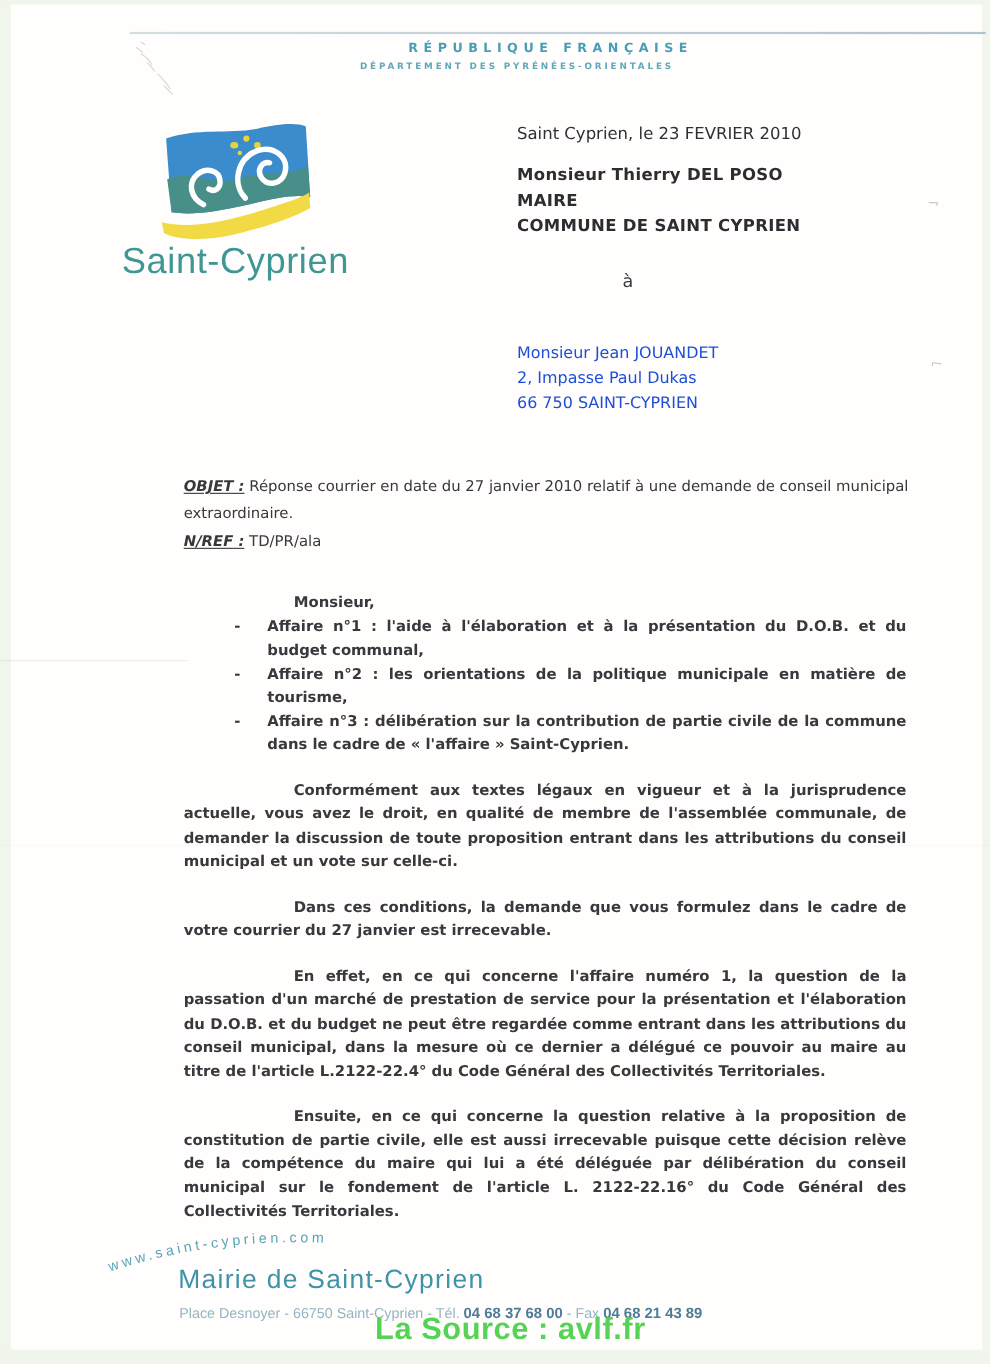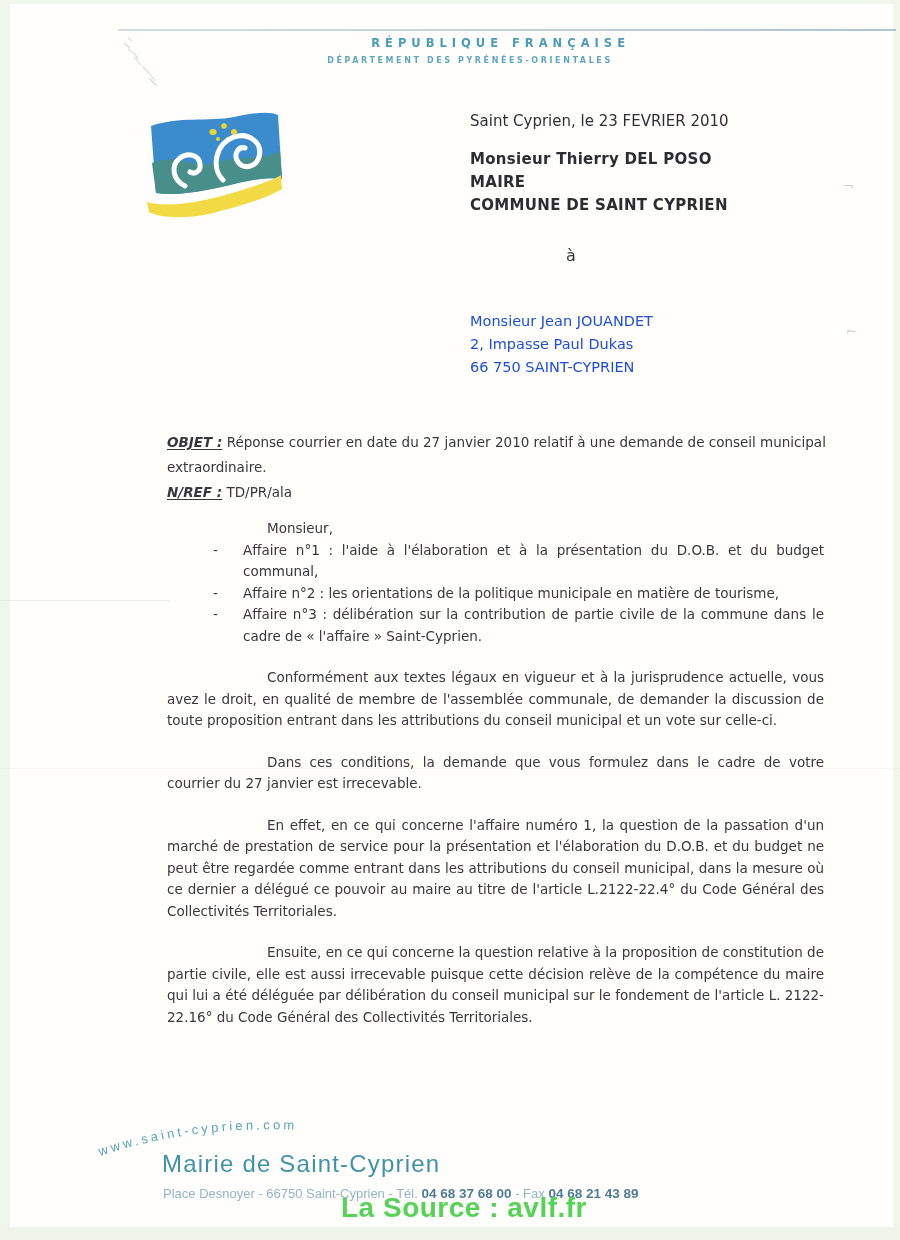--- a/index.html
+++ b/index.html
@@ -37,22 +37,22 @@
     line-height:23px;color:#2c2d31;letter-spacing:.3px;}
   .to-word{position:absolute;left:566px;top:246px;font-size:16px;color:#38393d;}
   .recipient{position:absolute;left:470px;top:310px;font-size:14.5px;line-height:23px;color:#1d4ed8;}
 
   
   .ref-block{position:absolute;left:167px;top:430px;width:662px;
     font-size:13.5px;line-height:25px;color:#37383c;}
   .ref-label{font-weight:700;text-decoration:underline;text-underline-offset:2px;font-style:italic;}
 
   
-  .body-flow{position:absolute;left:167px;top:518px;width:657px;
-    font-size:13.5px;line-height:21.5px;color:#38393d;text-align:justify;}
+  .body-flow{position:absolute;left:167px;top:538px;width:657px;
+    font-size:13.5px;line-height:21.5px;color:#38393d;text-align:justify;font-weight:bold;}
   .body-flow p{margin:0;}
   .salutation{margin-left:100px !important;text-align:left;}
   .para{margin-top:20px !important;text-indent:100px;}
   .aff-list{margin:0 0 0 46px;}
   .aff-item{display:flex;}
   .aff-dash{width:30px;flex:0 0 30px;}
   .aff-text{display:block;flex:1;text-align:justify;}
 
   
   .footer-arc{position:absolute;left:94px;top:1114px;}
@@ -100,20 +100,21 @@
       <circle cx="85" cy="20" r="2.8"></circle>
       <circle cx="95" cy="26" r="3"></circle>
       <circle cx="79" cy="33" r="2"></circle>
       <circle cx="89" cy="33" r="2.2"></circle>
     </g>
     <g stroke="#ffffff" stroke-width="5" fill="none" stroke-linecap="round">
       <path d="M46,80 C34,74 31,60 41,52 C49,46 60,49 61,58 C62,65 56,69 51,66"></path>
       <path d="M84,74 C72,62 76,38 95,31 C110,26 124,37 120,51 C117,61 105,64 99,56 C94,49 99,40 106,42"></path>
     </g>
   </svg>
+  <div class="logo-name">Saint-Cyprien</div>
 </div>
 
 <div class="date-line">Saint Cyprien, le 23 FEVRIER 2010</div>
 <div class="sender">
   <div>Monsieur Thierry DEL POSO</div>
   <div>MAIRE</div>
   <div>COMMUNE DE SAINT CYPRIEN</div>
 </div>
 <div class="to-word">à</div>
 <div class="recipient">

